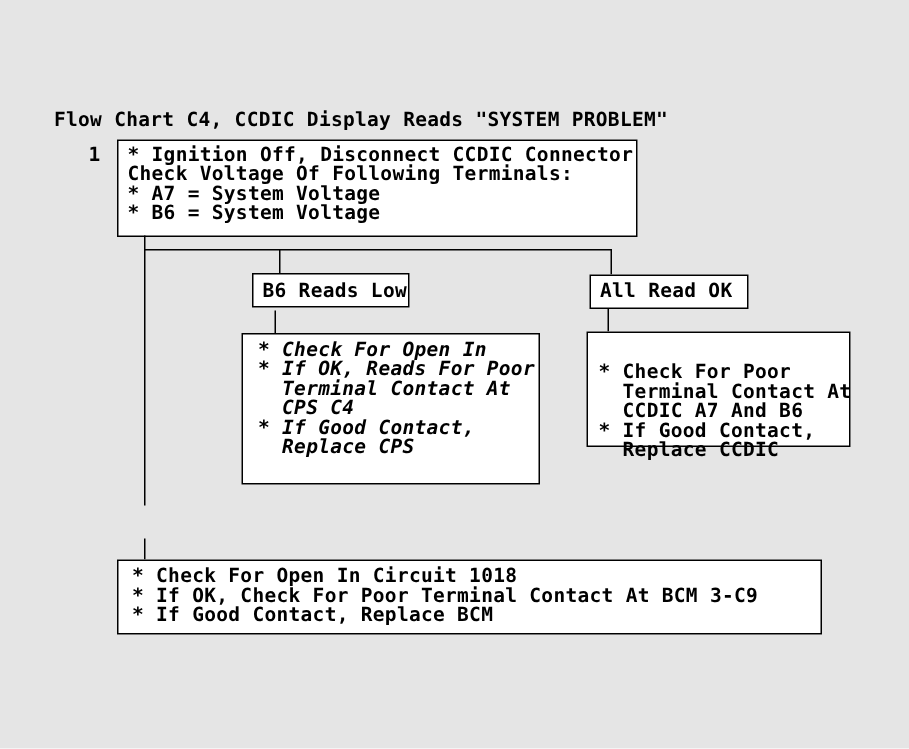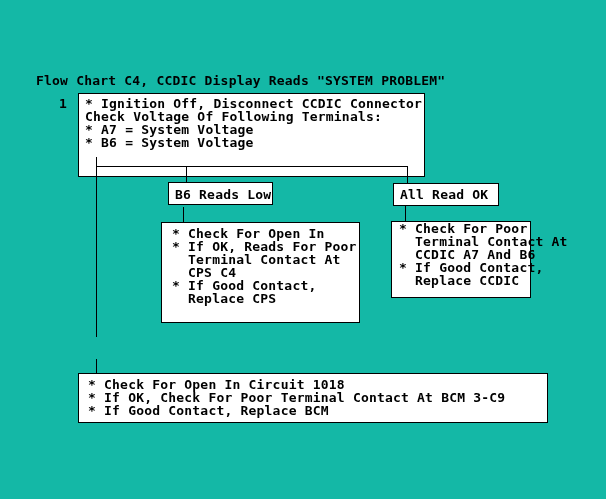--- a/index.html
+++ b/index.html
@@ -4,21 +4,21 @@
 <style>
   html, body {
     margin: 0;
     padding: 0;
     background: #ffffff;
   }
   .canvas {
     position: relative;
     width: 606px;
     height: 499px;
-    background: #14b8a6;
+    background: #e5e5e5;
     font-family: "DejaVu Sans Mono", "Liberation Mono", monospace;
     font-size: 13px;
     line-height: 13px;
     font-weight: bold;
     letter-spacing: 0.2px;
     color: #000000;
     overflow: hidden;
   }
   .ln { white-space: pre; }
   .title {
@@ -36,25 +36,25 @@
     position: absolute;
     border: 1px solid #000000;
     background: #ffffff;
     box-sizing: border-box;
   }
   .conn {
     position: absolute;
     background: #000000;
   }
   
-  #box-start   { left: 78px;  top: 93px;  width: 347px; height: 84px;  padding: 3px 0 13px 6px; }
+  #box-start   { left: 78px;  top: 93px;  width: 347px; height: 65px;  padding: 3px 0 13px 6px; }
   #box-b6      { left: 168px; top: 182px; width: 105px; height: 16px;  padding: 5px 0 16px 6px; }
   #box-allok   { left: 393px; top: 183px; width: 106px;  height: 23px;  padding: 4px 0 0 6px; }
-  #box-b6-act  { left: 161px; top: 222px; width: 199px; height: 101px; padding: 4px 0 0 10px; }
-  #box-ok-act  { left: 391px; top: 221px; width: 140px; height: 77px;  padding: 0 0 0 7px; }
+  #box-b6-act  { left: 161px; top: 222px; width: 199px; height: 101px; padding: 4px 0 0 10px; font-style: italic; }
+  #box-ok-act  { left: 391px; top: 221px; width: 176px; height: 77px;  padding: 20px 0 0 7px; }
   #box-a7      { left: 78px;  top: 337px; width: 105px; height: 23px;  padding: 4px 0 0 6px; }
   #box-a7-act  { left: 78px;  top: 373px; width: 470px; height: 50px;  padding: 4px 0 0 9px; }
   
   #v-main      { left: 96px;  top: 157px; width: 1px;   height: 180px; }
   #h-branch    { left: 96px;  top: 166px; width: 312px; height: 1px; }
   #v-b6-in     { left: 186px; top: 166px; width: 1px;   height: 16px; }
   #v-ok-in     { left: 407px; top: 166px; width: 1px;   height: 17px; }
   #v-b6-out    { left: 183px; top: 207px; width: 1px;   height: 15px; }
   #v-ok-out    { left: 405px; top: 205px; width: 1px;   height: 16px; }
   #v-a7-out    { left: 96px;  top: 359px; width: 1px;   height: 14px; }

